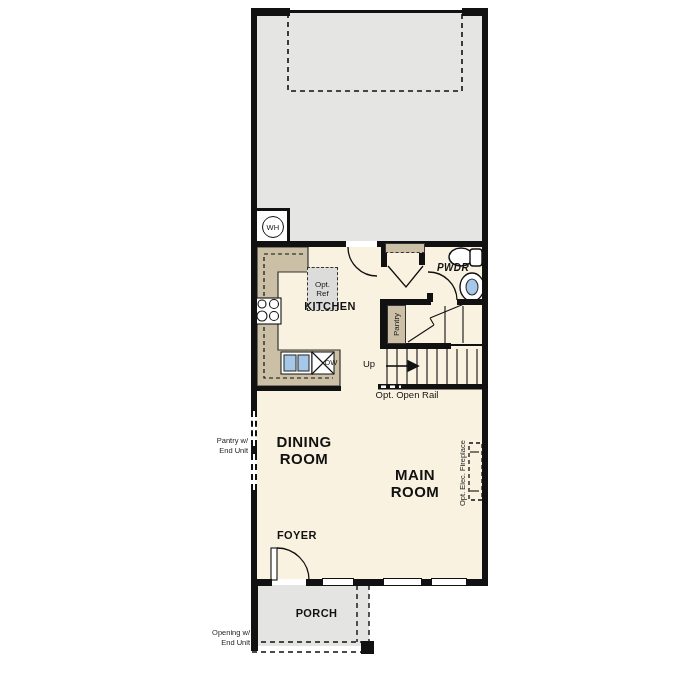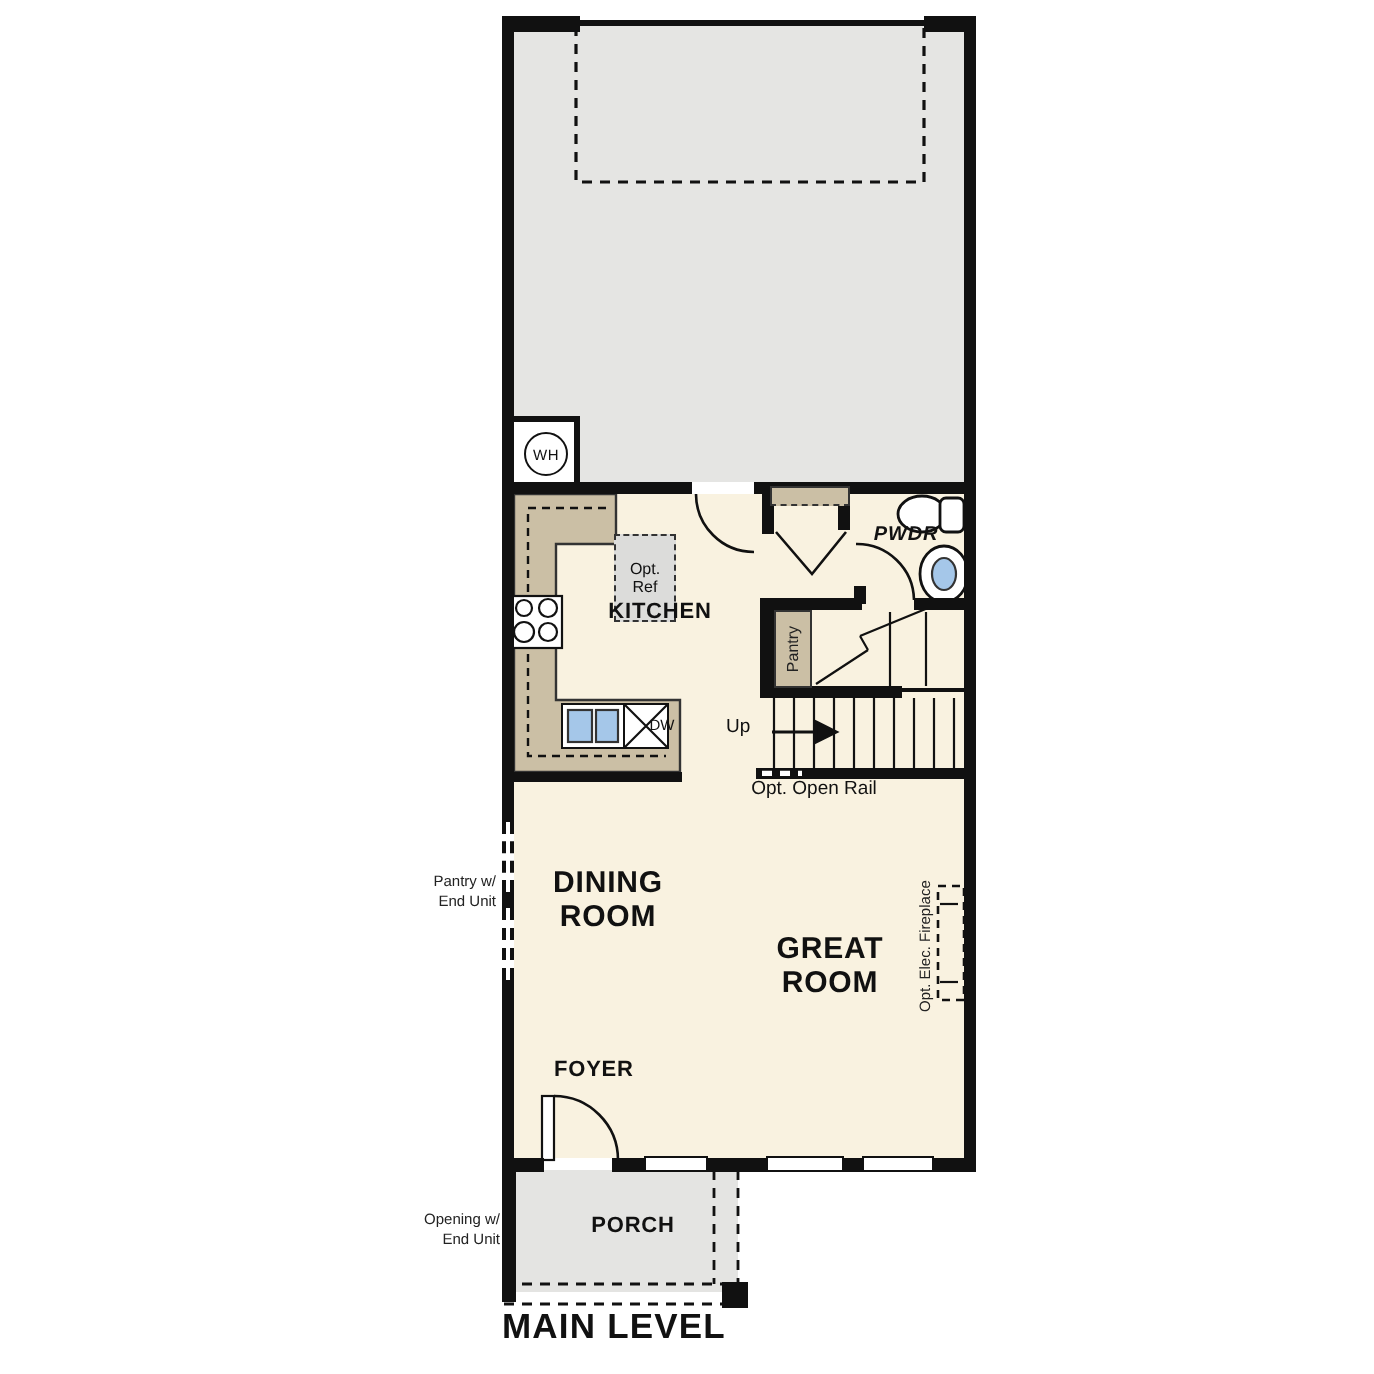--- a/index.html
+++ b/index.html
@@ -155,31 +155,30 @@
 
   <div class="room-label" style="left:294px; top:300px; width:72px; font-size:11px;">KITCHEN</div>
   <div class="room-label" style="left:431px; top:262px; width:44px; font-size:10px;font-style:italic;">PWDR</div>
   <div class="tiny" style="left:363px; top:358px;">Up</div>
   <div class="tiny" style="left:367px; top:389px; width:80px; text-align:center;">Opt. Open Rail</div>
   <div class="room-label lbl-lg" style="left:264px; top:434px; width:80px;">
     <div>DINING</div>
     <div>ROOM</div>
   </div>
   <div class="room-label lbl-lg" style="left:375px; top:467px; width:80px;">
-    <div>GREAT</div>
+    <div>MAIN</div>
     <div>ROOM</div>
   </div>
   <div class="fp-note" style="left:458px; top:506px;">Opt. Elec. Fireplace</div>
   <div class="room-label lbl-sm" style="left:266px; top:529px; width:46px; text-align:left;">FOYER</div>
   <div class="room-label lbl-sm" style="left:261px; top:607px; width:100px;">PORCH</div>
   <div class="dw-label" style="left:313px; top:358px; width:36px;">DW</div>
-  <div class="main-title" style="left:251px; top:653px;">MAIN LEVEL</div>
 
   <div class="note" style="left:178px; top:436px; width:70px;">
     <div>Pantry w/</div>
     <div>End Unit</div>
   </div>
-  <div class="note" style="left:180px; top:605px; width:70px;">
+  <div class="note" style="left:180px; top:628px; width:70px;">
     <div>Opening w/</div>
     <div>End Unit</div>
   </div>
 
 </div>
 
 </body></html>

